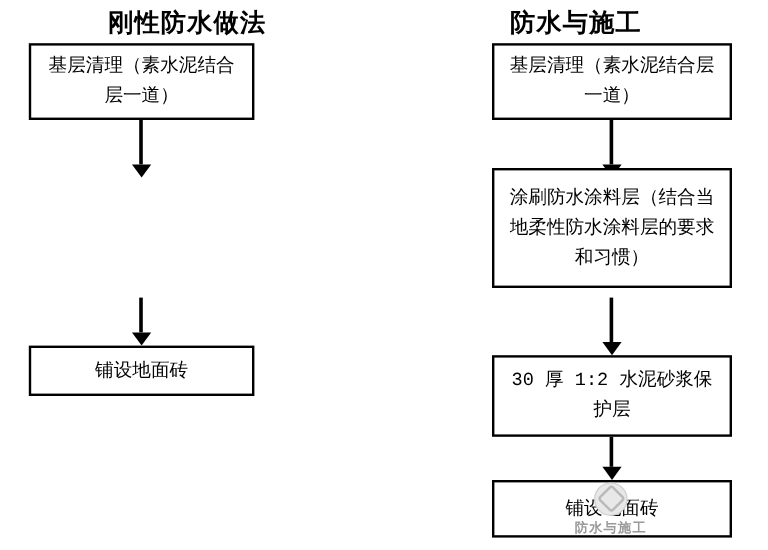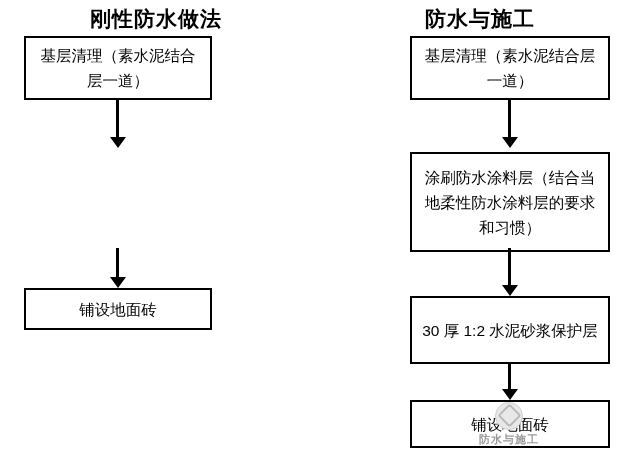--- a/index.html
+++ b/index.html
@@ -47,21 +47,21 @@
     box-sizing: border-box;
     border: 2px solid #000000;
     background: #ffffff;
     display: flex;
     align-items: center;
     justify-content: center;
     text-align: center;
     font-size: 15.5px;
     line-height: 25px;
     padding: 2px 8px;
-    font-family: Liberation Sans, sans-serif;
+    font-family: Liberation Mono, monospace;
   }
   .node span { display: block; width: 100%; }
 
   .arrow {
     position: absolute;
     width: 16px;
   }
   .arrow .shaft {
     position: absolute;
     left: 6px;
@@ -158,21 +158,21 @@
 
     <div class="node" style="left:80px; top:36px; width:200px; height:64px;">
       <span>基层清理（素水泥结合层一道）</span>
     </div>
 
     <div class="arrow" style="left:172px; top:100px; height:48px;">
       <div class="shaft" style="height:37px;"></div>
       <div class="head"></div>
     </div>
 
-    <div class="node" style="left:80px; top:152px; width:200px; height:100px;">
+    <div class="node" style="left:80px; top:140px; width:200px; height:100px;">
       <span>涂刷防水涂料层（结合当地柔性防水涂料层的要求和习惯）</span>
     </div>
 
     <div class="arrow" style="left:172px; top:248px; height:48px;">
       <div class="shaft" style="height:37px;"></div>
       <div class="head"></div>
     </div>
 
     <div class="node" style="left:80px; top:296px; width:200px; height:68px;">
       <span>30 厚 1:2 水泥砂浆保护层</span>

